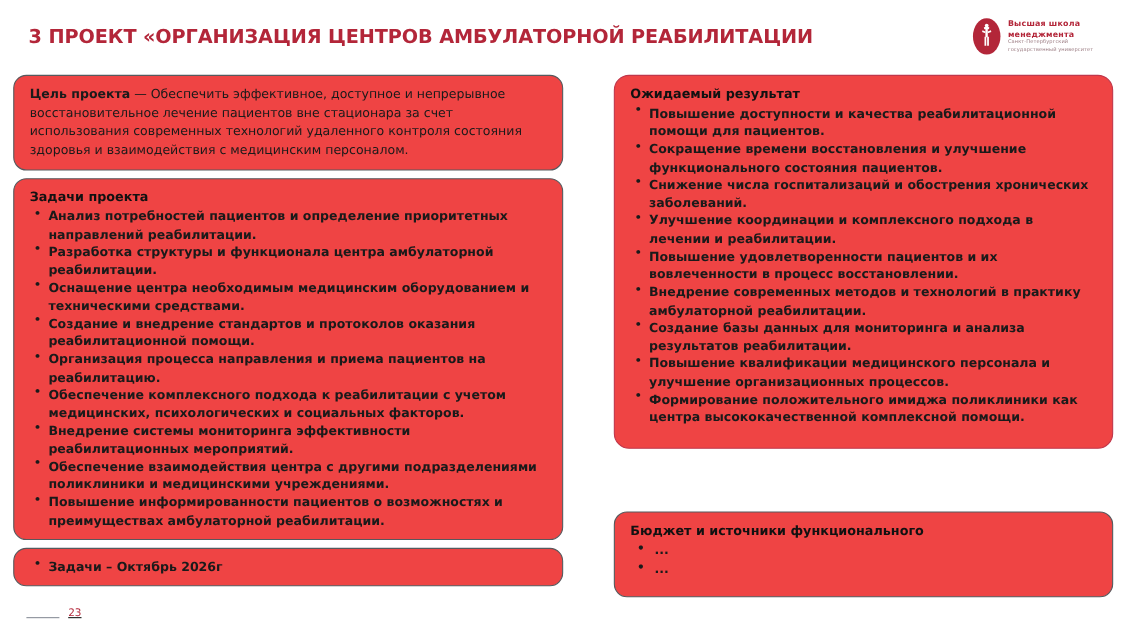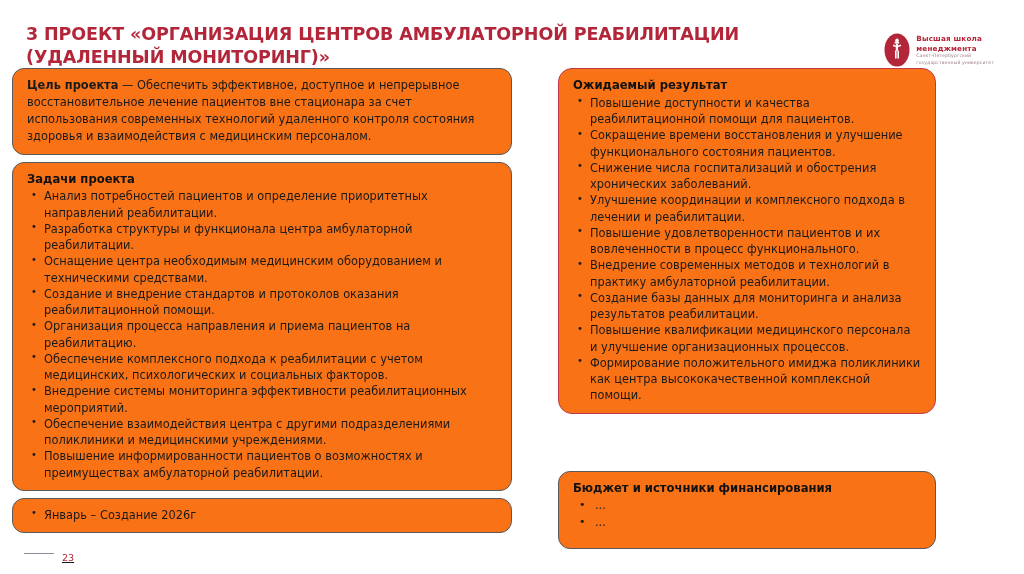--- a/index.html
+++ b/index.html
@@ -31,21 +31,21 @@
     letter-spacing: -0.1px;
     color: #B32639;
     margin: 12px;
     text-transform: uppercase;
   }
 
   
   .logo-block {
     position: absolute;
     right: 30px;
-    top: 33px;
+    top: 16px;
     display: flex;
     align-items: flex-start;
     gap: 6px;
   }
   .logo-mark {
     width: 26px;
     height: 34px;
     flex: none;
   }
   .logo-text {
@@ -71,29 +71,29 @@
   .col-left {
     position: absolute;
     left: 12px;
     top: 68px;
     width: 500px;
   }
   .col-right {
     position: absolute;
     left: 558px;
     top: 68px;
-    width: 378px;
+    width: 454px;
   }
 
   
   .card {
     box-sizing: border-box;
     border: 1px solid #565a5e;
     border-radius: 12px;
-    background: #f97316;
+    background: #ef4444;
     padding: 8px 14px 9px 14px;
     margin-bottom: 7px;
   }
   .card.accent {
     border: 1px solid #C0374B;
     border-radius: 14px;
   }
   .card-title {
     font-size: 11.6px;
     font-weight: bold;
@@ -116,20 +116,21 @@
     margin: 0;
     padding: 0;
   }
   ul.bullets > li {
     position: relative;
     padding-left: 17px;
     font-size: 11.4px;
     line-height: 1.425;
     color: #1a1a1a;
     margin: 0;
+    font-weight: bold;
   }
   ul.bullets > li::before {
     content: "\2022";
     position: absolute;
     left: 4px;
     top: -0.5px;
     font-size: 10px;
     color: #1a1a1a;
   }
   ul.bullets.wide > li {
@@ -150,40 +151,40 @@
   .card.results {
     min-height: 340px;
   }
 
   
   .footer {
     position: absolute;
     left: 24px;
     bottom: 12px;
     display: flex;
-    align-items: flex-start;
+    align-items: flex-end;
     gap: 8px;
     text-decoration: underline;
   }
   .footer-rule {
     width: 30px;
     height: 1px;
     background: #8a9099;
   }
   .page-number {
     font-size: 9.5px;
     color: #B32639;
     line-height: 1;
   }
 </style>
 </head>
 <body>
 
 <div class="slide-header">
-  <h1 class="slide-title"><span>3 ПРОЕКТ «ОРГАНИЗАЦИЯ ЦЕНТРОВ АМБУЛАТОРНОЙ РЕАБИЛИТАЦИИ</span><br><span>(УДАЛЕННЫЙ МОНИТОРИНГ)»</span></h1>
+  <h1 class="slide-title"><span>3 ПРОЕКТ «ОРГАНИЗАЦИЯ ЦЕНТРОВ АМБУЛАТОРНОЙ РЕАБИЛИТАЦИИ</span><br></h1>
 </div>
 
 <div class="logo-block">
   <svg class="logo-mark" viewBox="0 0 26 34" aria-hidden="true">
     <ellipse cx="13" cy="17" rx="12.5" ry="16.5" fill="#B32639"></ellipse>
     <g fill="#ffffff">
       <rect x="10.6" y="8.6" width="4.6" height="2" rx="0.4"></rect>
       <rect x="11.8" y="10.4" width="2.2" height="7.4" rx="0.5"></rect>
       <path d="M9.2 11.6 L11.8 12.6 L11.8 14.2 L8.8 13.1 Z"></path>
       <path d="M16.8 11.6 L14.0 12.6 L14.0 14.2 L17.2 13.1 Z"></path>
@@ -216,47 +217,47 @@
       <li>Организация процесса направления и приема пациентов на реабилитацию.</li>
       <li>Обеспечение комплексного подхода к реабилитации с учетом медицинских, психологических и социальных факторов.</li>
       <li>Внедрение системы мониторинга эффективности реабилитационных мероприятий.</li>
       <li>Обеспечение взаимодействия центра с другими подразделениями поликлиники и медицинскими учреждениями.</li>
       <li>Повышение информированности пациентов о возможностях и преимуществах амбулаторной реабилитации.</li>
     </ul>
   </div>
 
   <div class="card">
     <ul class="bullets">
-      <li>Январь – Создание 2026г</li>
+      <li>Задачи – Октябрь 2026г</li>
     </ul>
   </div>
 
 </div>
 
 <div class="col-right">
 
   <div class="card accent results">
     <div class="card-title">Ожидаемый результат</div>
     <ul class="bullets">
       <li>Повышение доступности и качества реабилитационной помощи для пациентов.</li>
       <li>Сокращение времени восстановления и улучшение функционального состояния пациентов.</li>
       <li>Снижение числа госпитализаций и обострения  хронических заболеваний.</li>
       <li>Улучшение координации и комплексного подхода в лечении и реабилитации.</li>
-      <li>Повышение  удовлетворенности пациентов и их вовлеченности в процесс функционального.</li>
+      <li>Повышение  удовлетворенности пациентов и их вовлеченности в процесс восстановлении.</li>
       <li>Внедрение современных методов и технологий в практику амбулаторной реабилитации.</li>
       <li>Создание базы данных для мониторинга и анализа результатов реабилитации.</li>
       <li>Повышение квалификации медицинского персонала и улучшение организационных процессов.</li>
       <li>Формирование положительного  имиджа поликлиники как центра высококачественной комплексной помощи.</li>
     </ul>
   </div>
 
   <div style="height:50px"></div>
 
   <div class="card budget">
-    <div class="card-title">Бюджет и источники финансирования</div>
+    <div class="card-title">Бюджет и источники функционального</div>
     <ul class="bullets wide">
       <li>...</li>
       <li>...</li>
     </ul>
   </div>
 
 </div>
 
 <div class="footer">
   <span class="footer-rule"></span>

